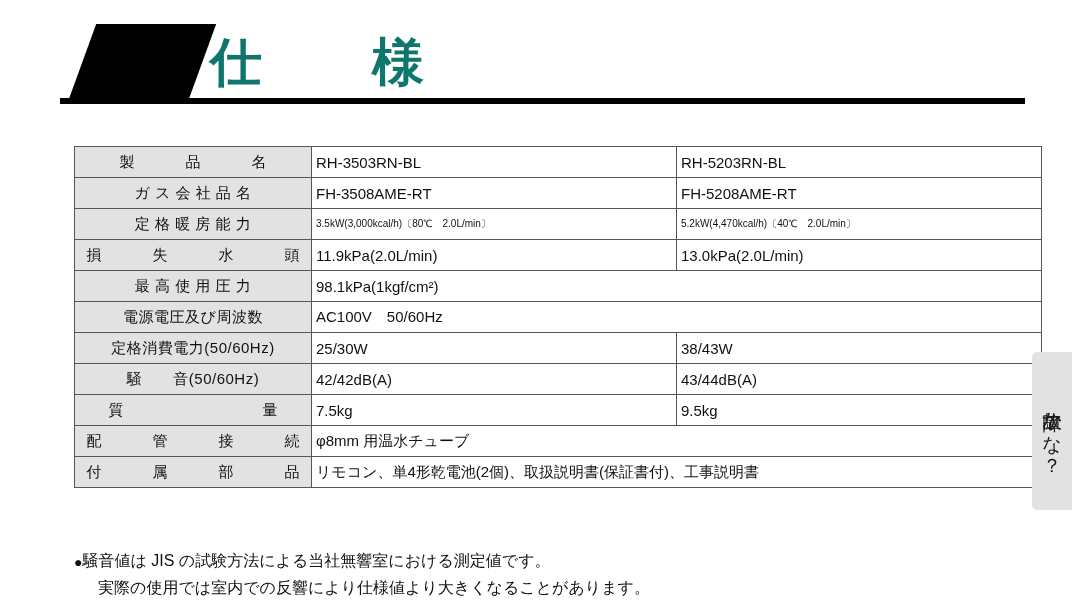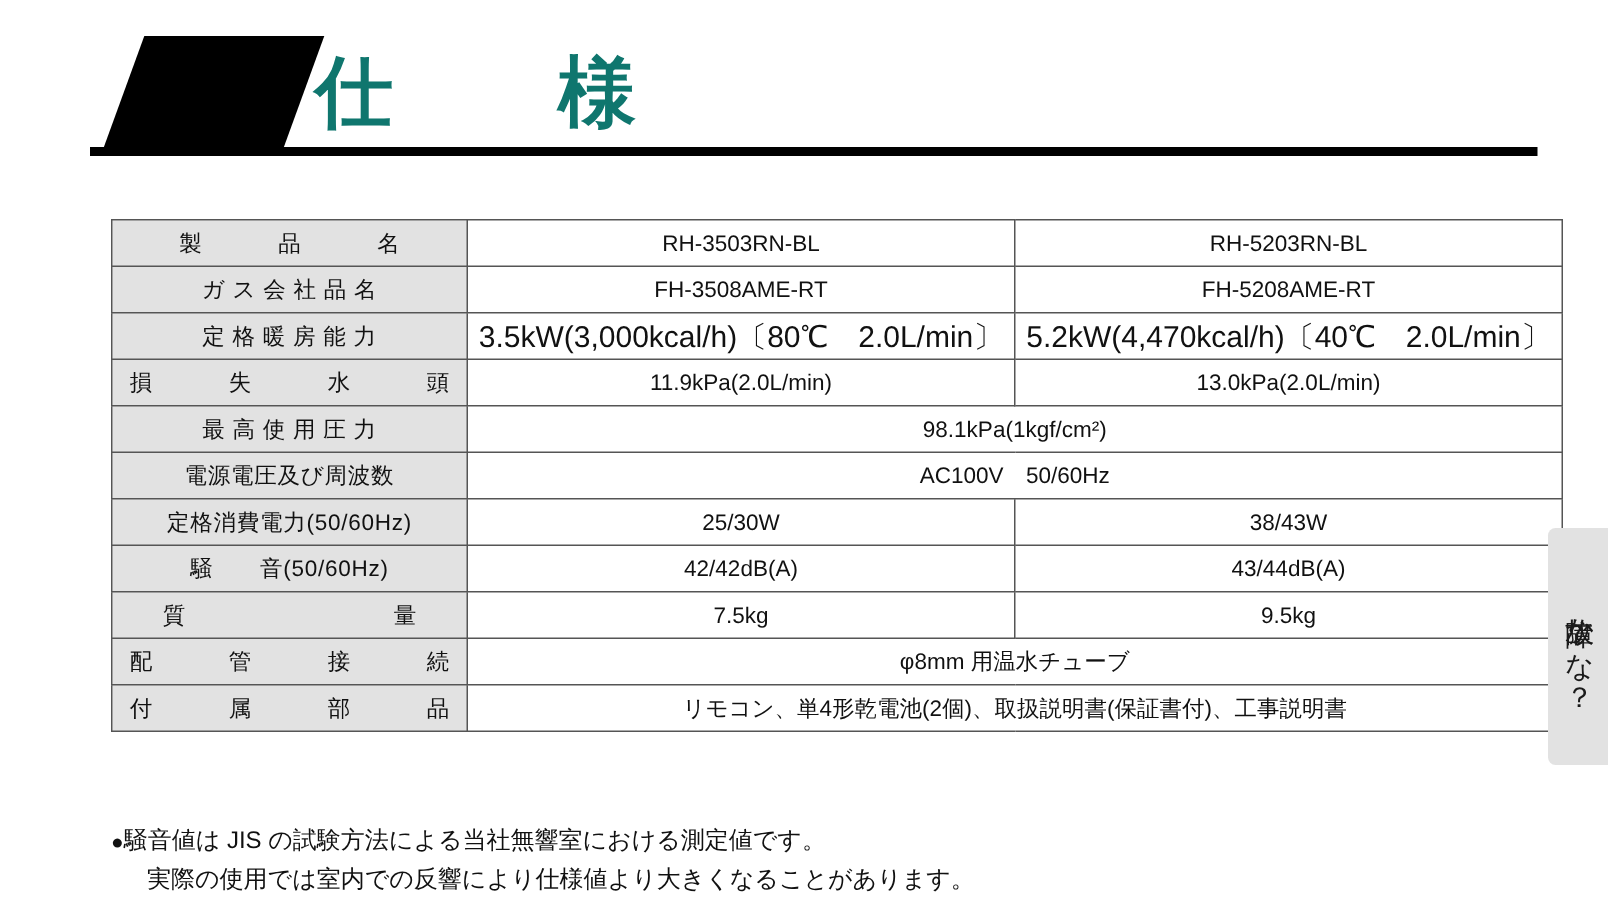--- a/index.html
+++ b/index.html
@@ -63,42 +63,42 @@
   table.spec {
     border-collapse: collapse;
     width: 940px;
     table-layout: fixed;
     padding-left: 21px;
   }
   table.spec td {
     border: 1px solid #555;
     height: 30px;
     font-size: 15px;
-    text-align: center;
+    text-align: left;
     vertical-align: middle;
     padding: 0 4px;
     background: #ffffff;
     white-space: nowrap;
   }
   table.spec td.rowhead {
     background: #e2e2e2;
     width: 228px;
     font-size: 15px;
     letter-spacing: 0.5px;
     text-align: center;
   }
   table.spec td.rowhead.spread {
     letter-spacing: 7px;
     text-indent: 7px;
   }
   table.spec td.val {
     width: 356px;
   }
   table.spec td.val-wide {
-    font-size: 20px;
+    font-size: 10px;
   }
   table.spec td.span2 {
     width: 712px;
     border-radius: 13px;
   }
 
   
   .notes {
     position: absolute;
     left: 74px;

